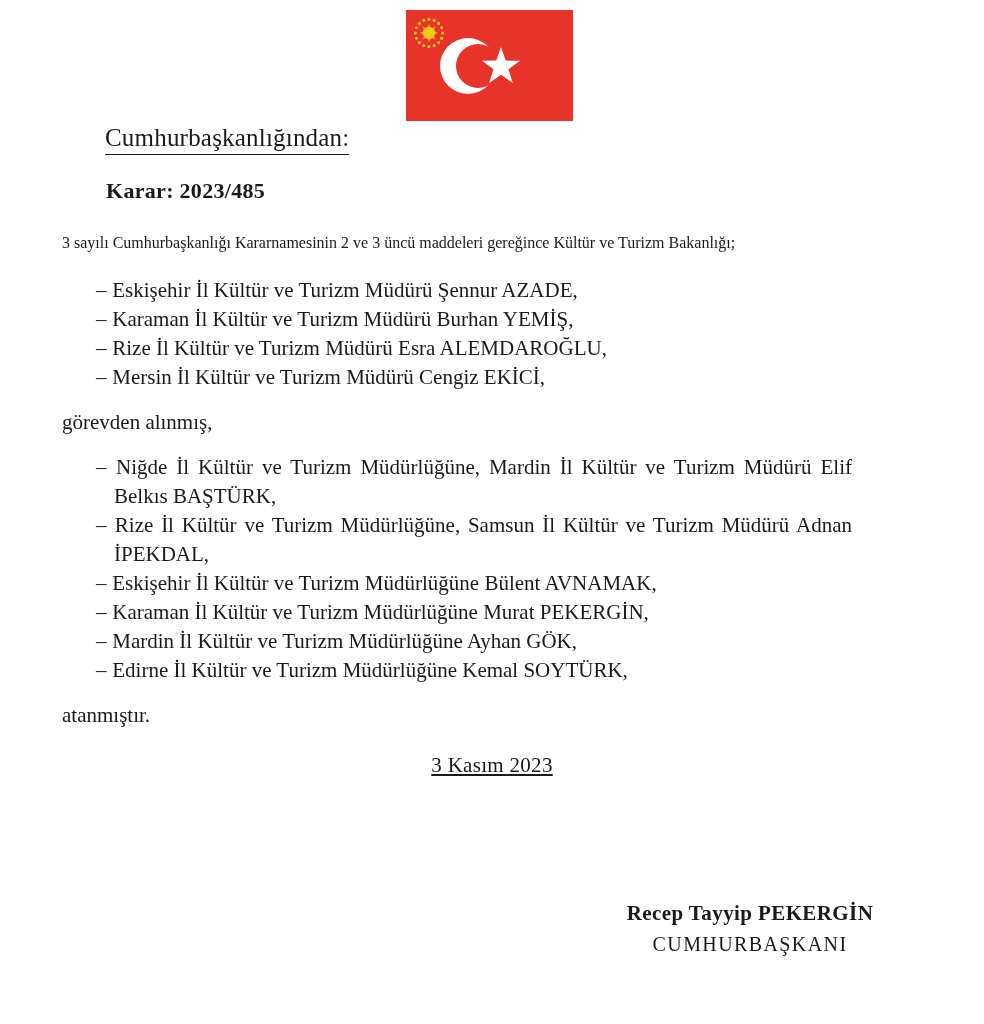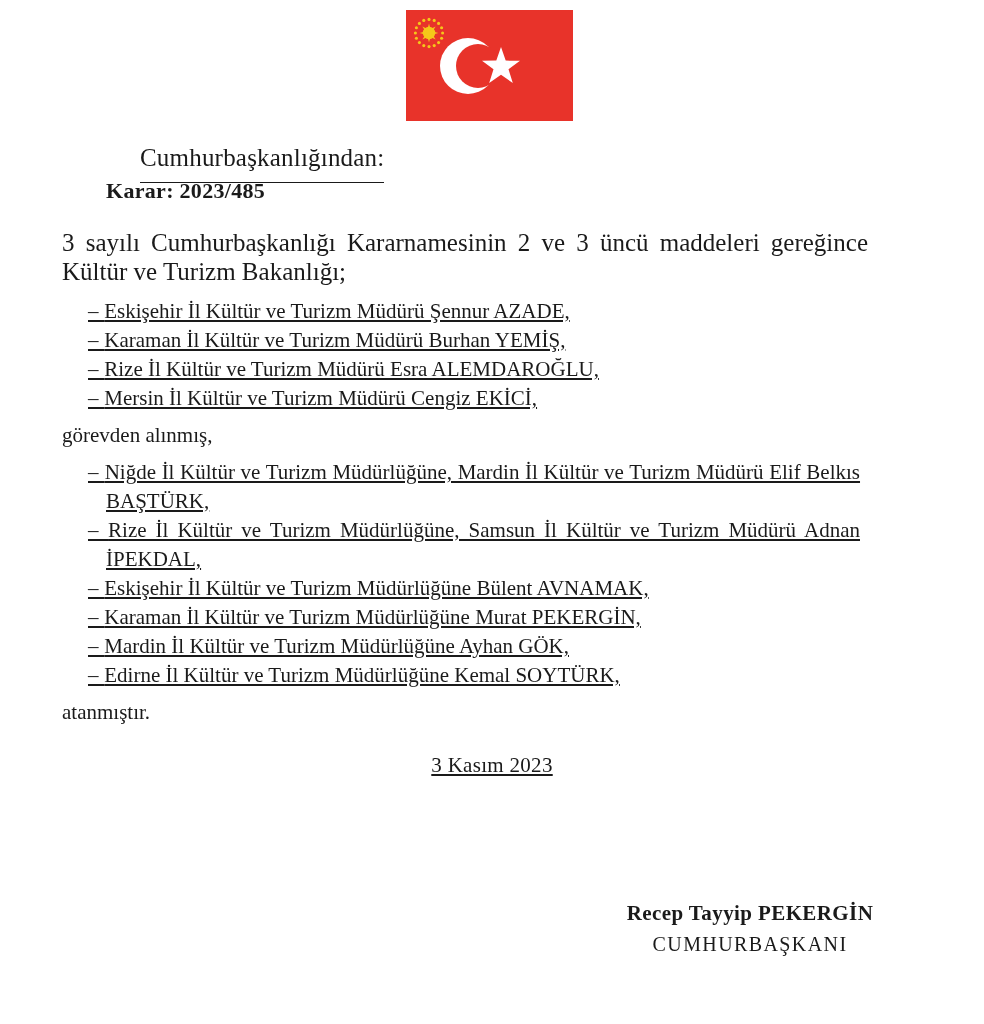--- a/index.html
+++ b/index.html
@@ -35,68 +35,66 @@
   .flag-svg {
     display: block;
     width: 167px;
     height: 111px;
   }
 
   
   .doc-title {
     position: absolute;
     left: 105px;
-    top: 144px;
+    top: 124px;
     font-size: 25px;
     line-height: 1.15;
     letter-spacing: 0.2px;
     border-bottom: 1.6px solid #1a1a1a;
-    padding-bottom: 9px;
+    padding-bottom: 1px;
     display: inline-block;
     white-space: nowrap;
-    margin-left: 35px;
   }
   .doc-decision {
     position: absolute;
     left: 106px;
     top: 178px;
     font-size: 22px;
     font-weight: bold;
     letter-spacing: 0.3px;
     white-space: nowrap;
   }
 
   
   .body-block {
     position: absolute;
     left: 62px;
     top: 228px;
     width: 806px;
   }
   .para {
-    font-size: 25px;
+    font-size: 16px;
     line-height: 29px;
     text-align: justify;
     text-justify: inter-word;
     margin: 0;
   }
   .para-intro {
     text-indent: 0;
   }
   .flush {
     font-size: 21px;
     line-height: 29px;
     margin: 0;
   }
 
   ul.entry-list {
     list-style: none;
-    margin: 8px;
+    margin: 16px;
     padding: 0;
-    text-decoration: underline;
   }
   ul.entry-list li {
     font-size: 21px;
     line-height: 29px;
     margin: 0;
     padding: 0 0 0 36px;
     text-indent: -18px;
     text-align: justify;
     text-justify: inter-word;
   }

